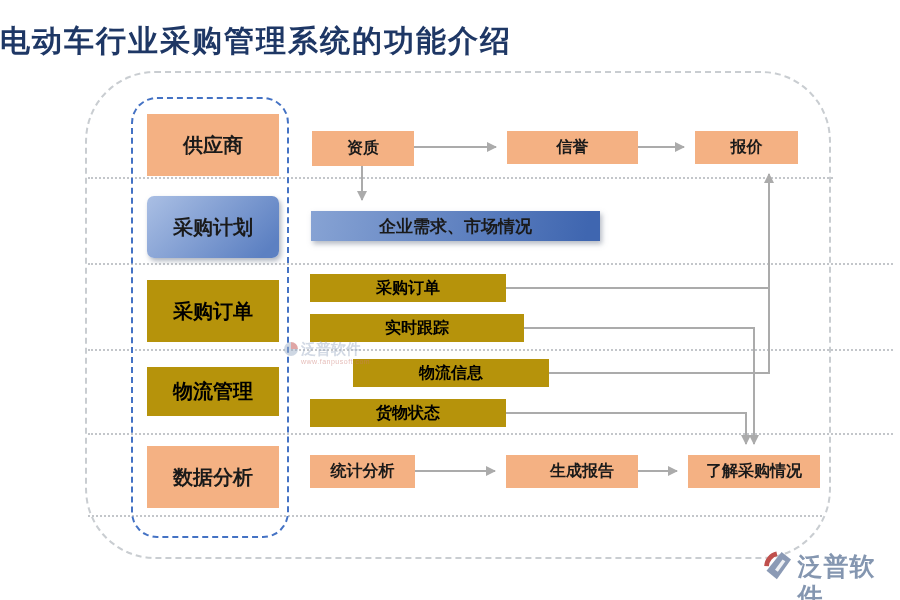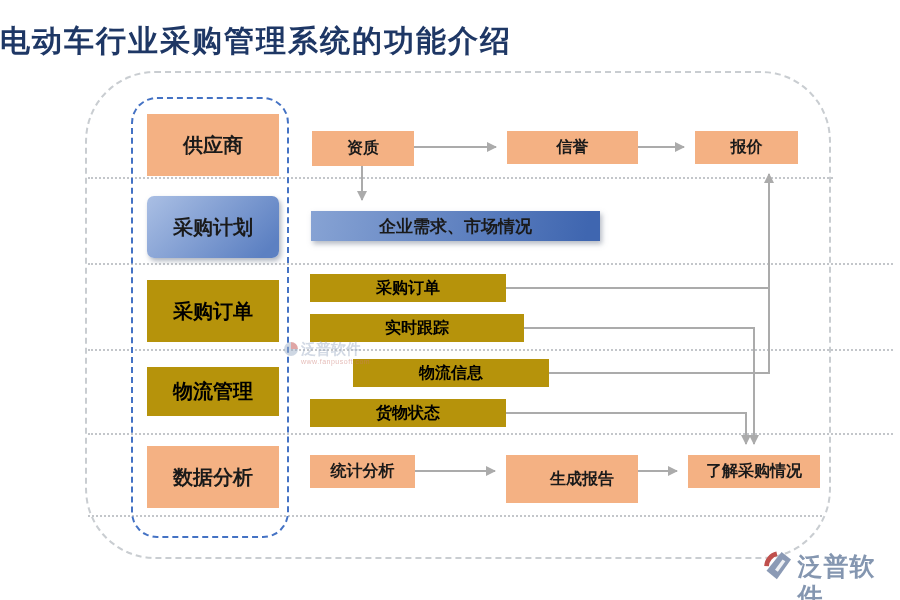--- a/index.html
+++ b/index.html
@@ -99,21 +99,21 @@
   <div class="node small orange" style="left:695px;top:131px;width:103px;height:33px;">报价</div>
 
   <div class="node blue-grad2" style="left:311px;top:211px;width:289px;height:30px;font-size:17px;">企业需求、市场情况</div>
 
   <div class="node small olive" style="left:310px;top:274px;width:196px;height:28px;">采购订单</div>
   <div class="node small olive" style="left:310px;top:314px;width:214px;height:28px;">实时跟踪</div>
   <div class="node small olive" style="left:310px;top:359px;width:196px;height:28px;margin-left:43px;">物流信息</div>
   <div class="node small olive" style="left:310px;top:399px;width:196px;height:28px;">货物状态</div>
 
   <div class="node small orange" style="left:310px;top:455px;width:105px;height:33px;">统计分析</div>
-  <div class="node small orange" style="left:506px;top:455px;width:132px;height:48px;padding-left:20px;">生成报告</div>
+  <div class="node small orange" style="left:506px;top:455px;width:132px;height:33px;padding-left:20px;">生成报告</div>
   <div class="node small orange" style="left:688px;top:455px;width:132px;height:33px;">了解采购情况</div>
 
   <div class="watermark">
     <div class="wm-row">
       <span class="wm-icon"></span>
       <span class="wm-brand">泛普软件</span>
     </div>
     <div class="wm-sub">www.fanpusoft.com</div>
   </div>
 

